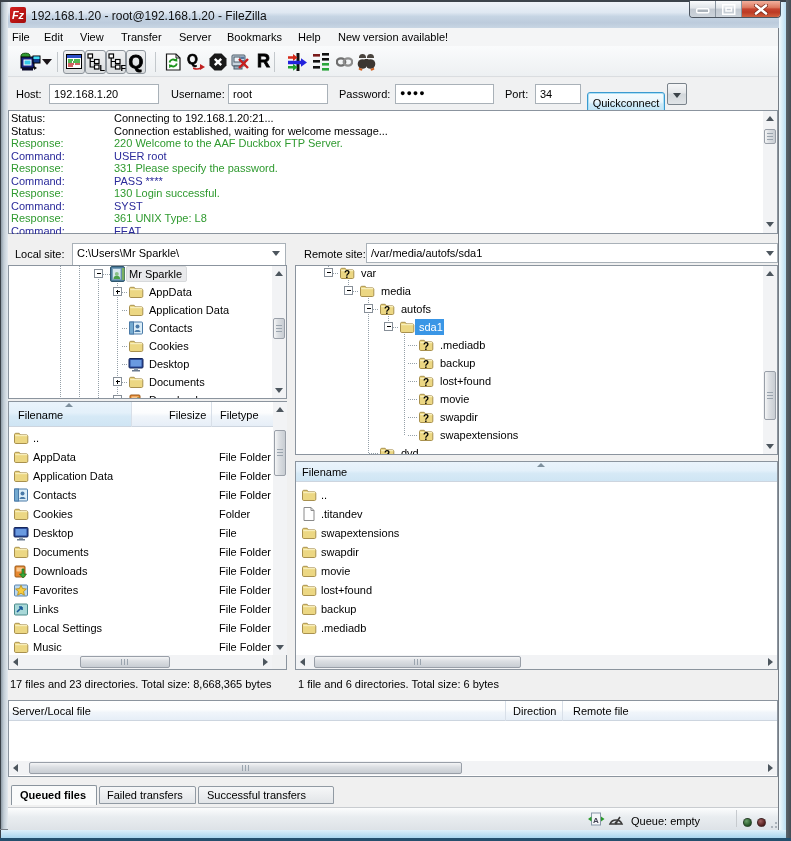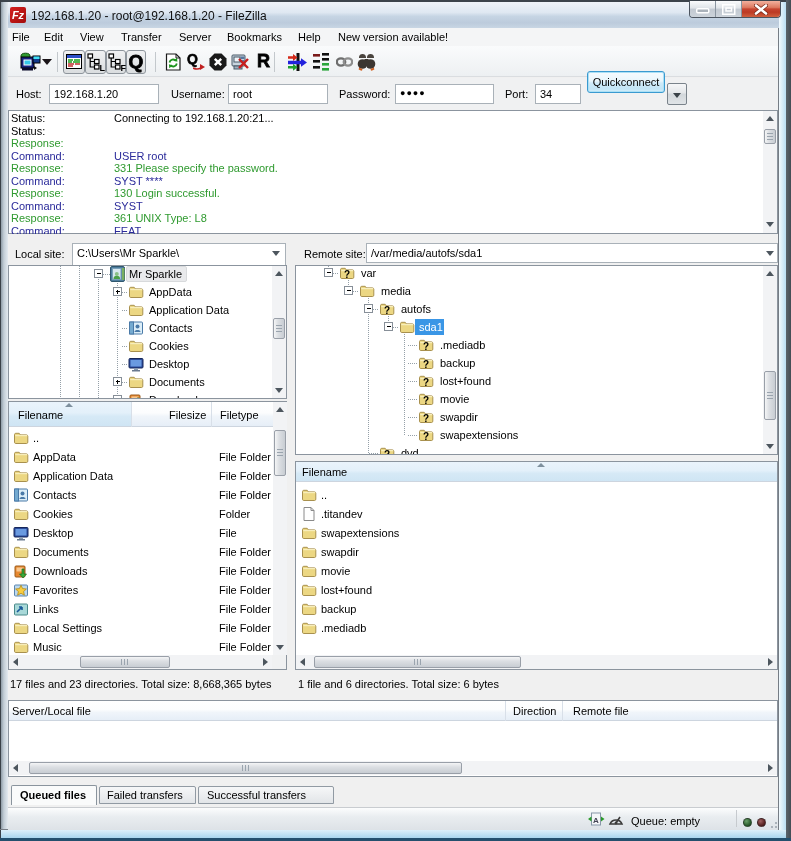--- a/index.html
+++ b/index.html
@@ -182,48 +182,50 @@
 
 <div class="a" id="quickbar" style="left:8px;top:78px;width:770px;height:32px;background:#f0f1f2"></div>
 <div class="lbl" style="left:16px;top:88px">Host:</div>
 <div class="inp" style="left:49px;top:84px;width:110px;height:20px">192.168.1.20</div>
 <div class="lbl" style="left:171px;top:88px">Username:</div>
 <div class="inp" style="left:228px;top:84px;width:100px;height:20px">root</div>
 <div class="lbl" style="left:339px;top:88px">Password:</div>
 <div class="inp" style="left:395px;top:84px;width:99px;height:20px;font-size:9px;letter-spacing:1px;line-height:17px">●●●●</div>
 <div class="lbl" style="left:505px;top:88px">Port:</div>
 <div class="inp" style="left:535px;top:84px;width:46px;height:20px">34</div>
-<div class="a" style="left:587px;top:71px;width:78px;height:22px;border:1px solid #3a9ad0;border-radius:3px;background:linear-gradient(180deg,#f6fbfe 0%,#e9f6fc 45%,#cfeaf8 55%,#c2e5f6 85%,#d8f0fa 100%);box-shadow:0 0 0 1px #ace0f5 inset;text-align:center;line-height:20px;font-size:11px">Quickconnect</div>
+<div class="a" style="left:587px;top:92px;width:78px;height:22px;border:1px solid #3a9ad0;border-radius:3px;background:linear-gradient(180deg,#f6fbfe 0%,#e9f6fc 45%,#cfeaf8 55%,#c2e5f6 85%,#d8f0fa 100%);box-shadow:0 0 0 1px #ace0f5 inset;text-align:center;line-height:20px;font-size:11px">Quickconnect</div>
 <div class="a" style="left:667px;top:83px;width:20px;height:22px;border:1px solid #7a838b;border-radius:2px;background:linear-gradient(180deg,#f6f7f8,#e4e7ea 45%,#d2d7db 50%,#e0e4e7 100%)">
     <div class="a" style="left:5px;top:9px;width:0;height:0;border-left:4.5px solid transparent;border-right:4.5px solid transparent;border-top:5px solid #3a4248"></div>
   </div>
 
 <div class="pane" id="log" style="left:8px;top:110px;width:770px;height:124px"></div>
 <div id="log-lines" style="position:absolute;left:9px;top:112px;width:752px;height:122px;overflow:hidden;font-size:11px">
 <div style="position:relative;height:12.5px">
       <span style="position:absolute;left:2px">Status:</span>
       <span style="position:absolute;left:105px">Connecting to 192.168.1.20:21...</span>
     </div>
 <div style="position:relative;height:12.5px">
       <span style="position:absolute;left:2px">Status:</span>
+      <span style="position:absolute;left:105px">Connection established, waiting for welcome message...</span>
     </div>
 <div style="position:relative;height:12.5px;color:#2f9a2f">
       <span style="position:absolute;left:2px">Response:</span>
+      <span style="position:absolute;left:105px">220 Welcome to the AAF Duckbox FTP Server.</span>
     </div>
 <div style="position:relative;height:12.5px;color:#2a2a9a">
       <span style="position:absolute;left:2px">Command:</span>
       <span style="position:absolute;left:105px">USER root</span>
     </div>
 <div style="position:relative;height:12.5px;color:#2f9a2f">
       <span style="position:absolute;left:2px">Response:</span>
       <span style="position:absolute;left:105px">331 Please specify the password.</span>
     </div>
 <div style="position:relative;height:12.5px;color:#2a2a9a">
       <span style="position:absolute;left:2px">Command:</span>
-      <span style="position:absolute;left:105px">SYST ****</span>
+      <span style="position:absolute;left:105px">PASS ****</span>
     </div>
 <div style="position:relative;height:12.5px;color:#2f9a2f">
       <span style="position:absolute;left:2px">Response:</span>
       <span style="position:absolute;left:105px">130 Login successful.</span>
     </div>
 <div style="position:relative;height:12.5px;color:#2a2a9a">
       <span style="position:absolute;left:2px">Command:</span>
       <span style="position:absolute;left:105px">SYST</span>
     </div>
 <div style="position:relative;height:12.5px;color:#2f9a2f">

